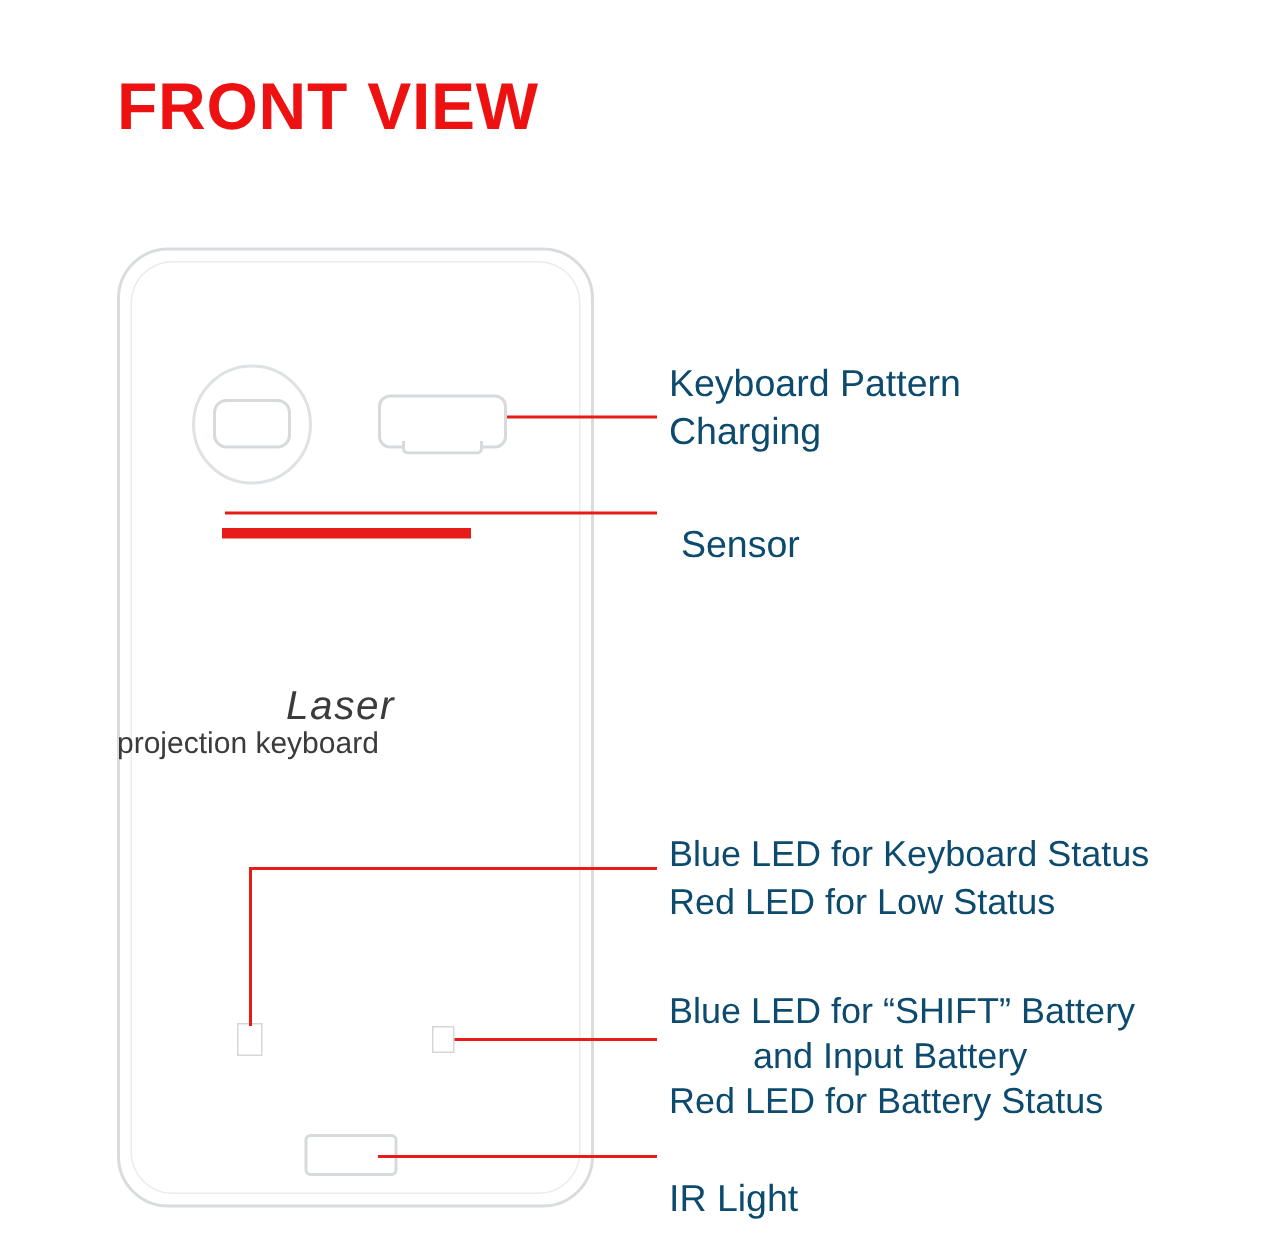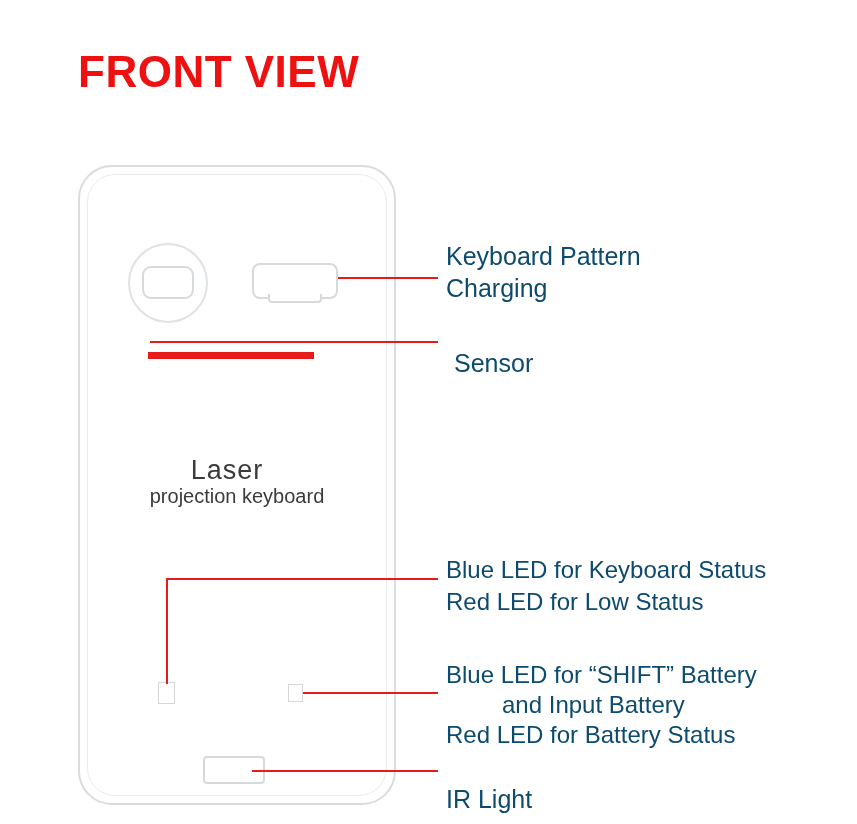--- a/index.html
+++ b/index.html
@@ -117,27 +117,28 @@
   
   #brand-main {
     position: absolute;
     left: 78px;
     top: 455px;
     width: 298px;
     text-align: center;
     font-size: 27px;
     color: #3b3b3b;
     letter-spacing: 1px;
+    font-style: italic;
   }
   #brand-sub {
     position: absolute;
     left: 78px;
     top: 485px;
     width: 318px;
-    text-align: center;
+    text-align: left;
     font-size: 20px;
     color: #3b3b3b;
   }
 
   
   .led {
     position: absolute;
     width: 17px;
     height: 22px;
     border: 1.6px solid #d4d7da;

